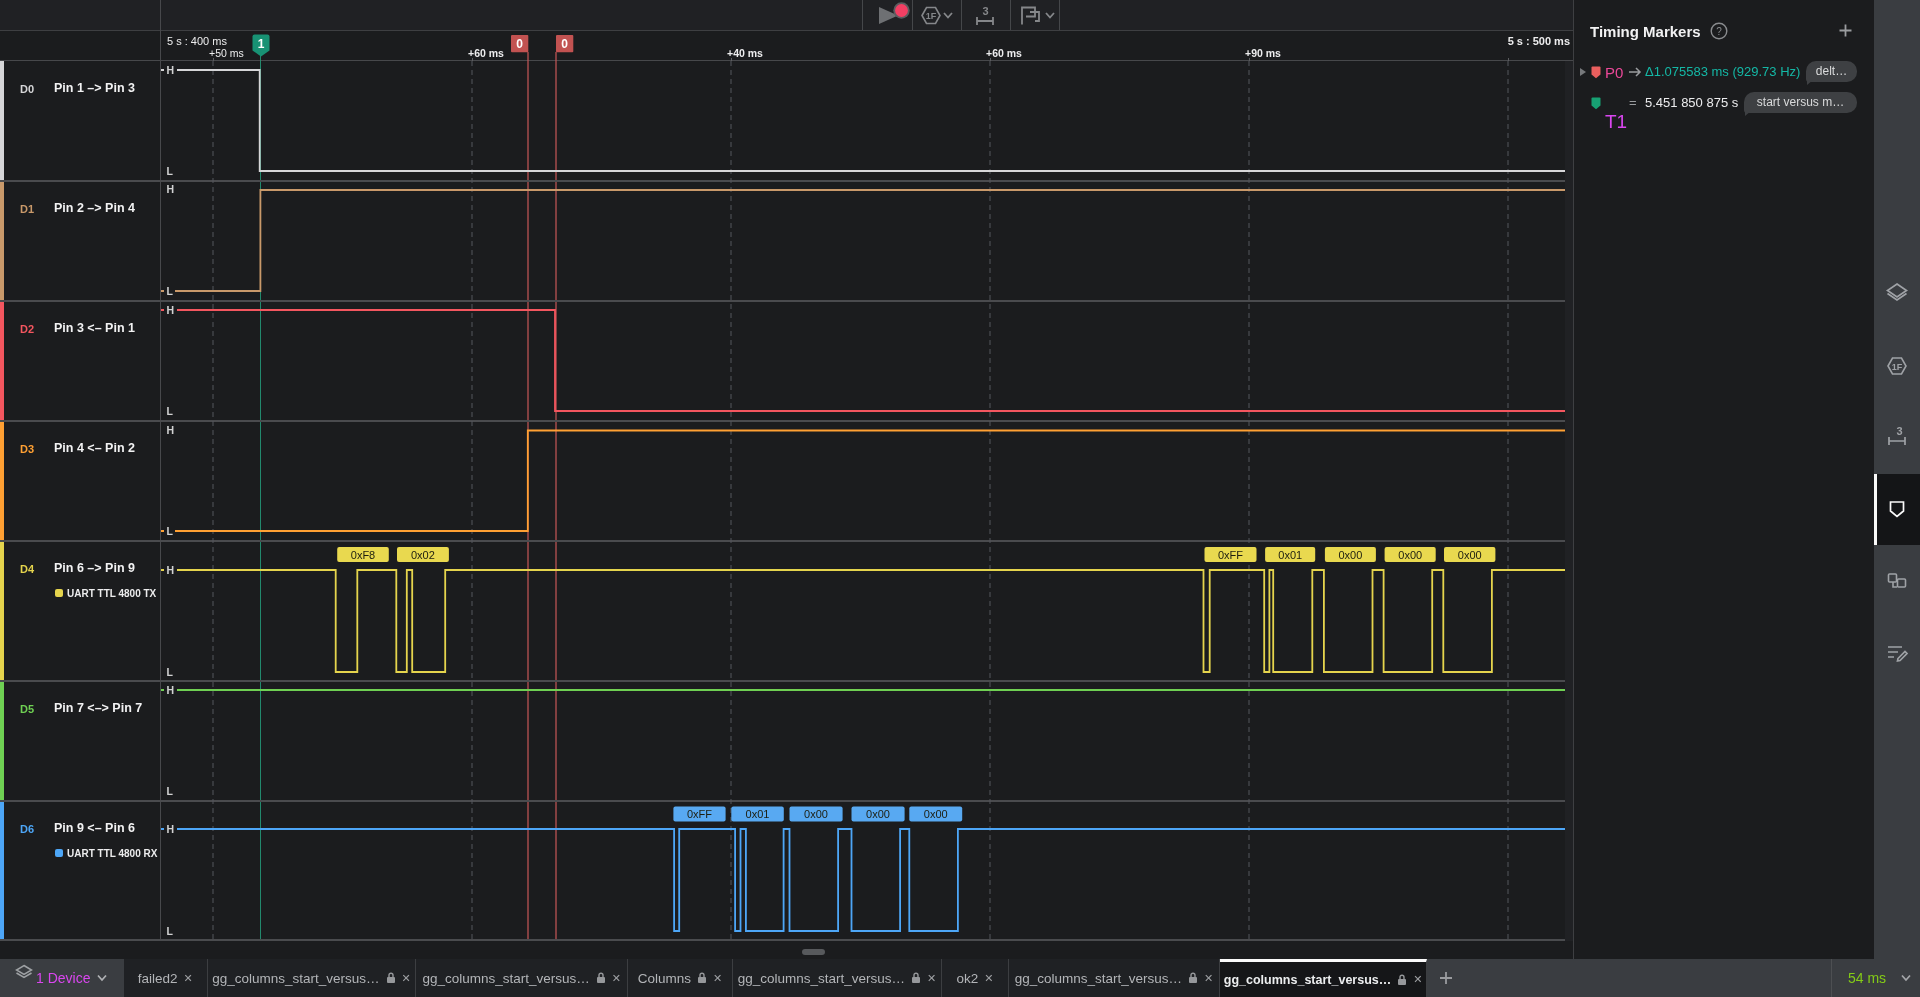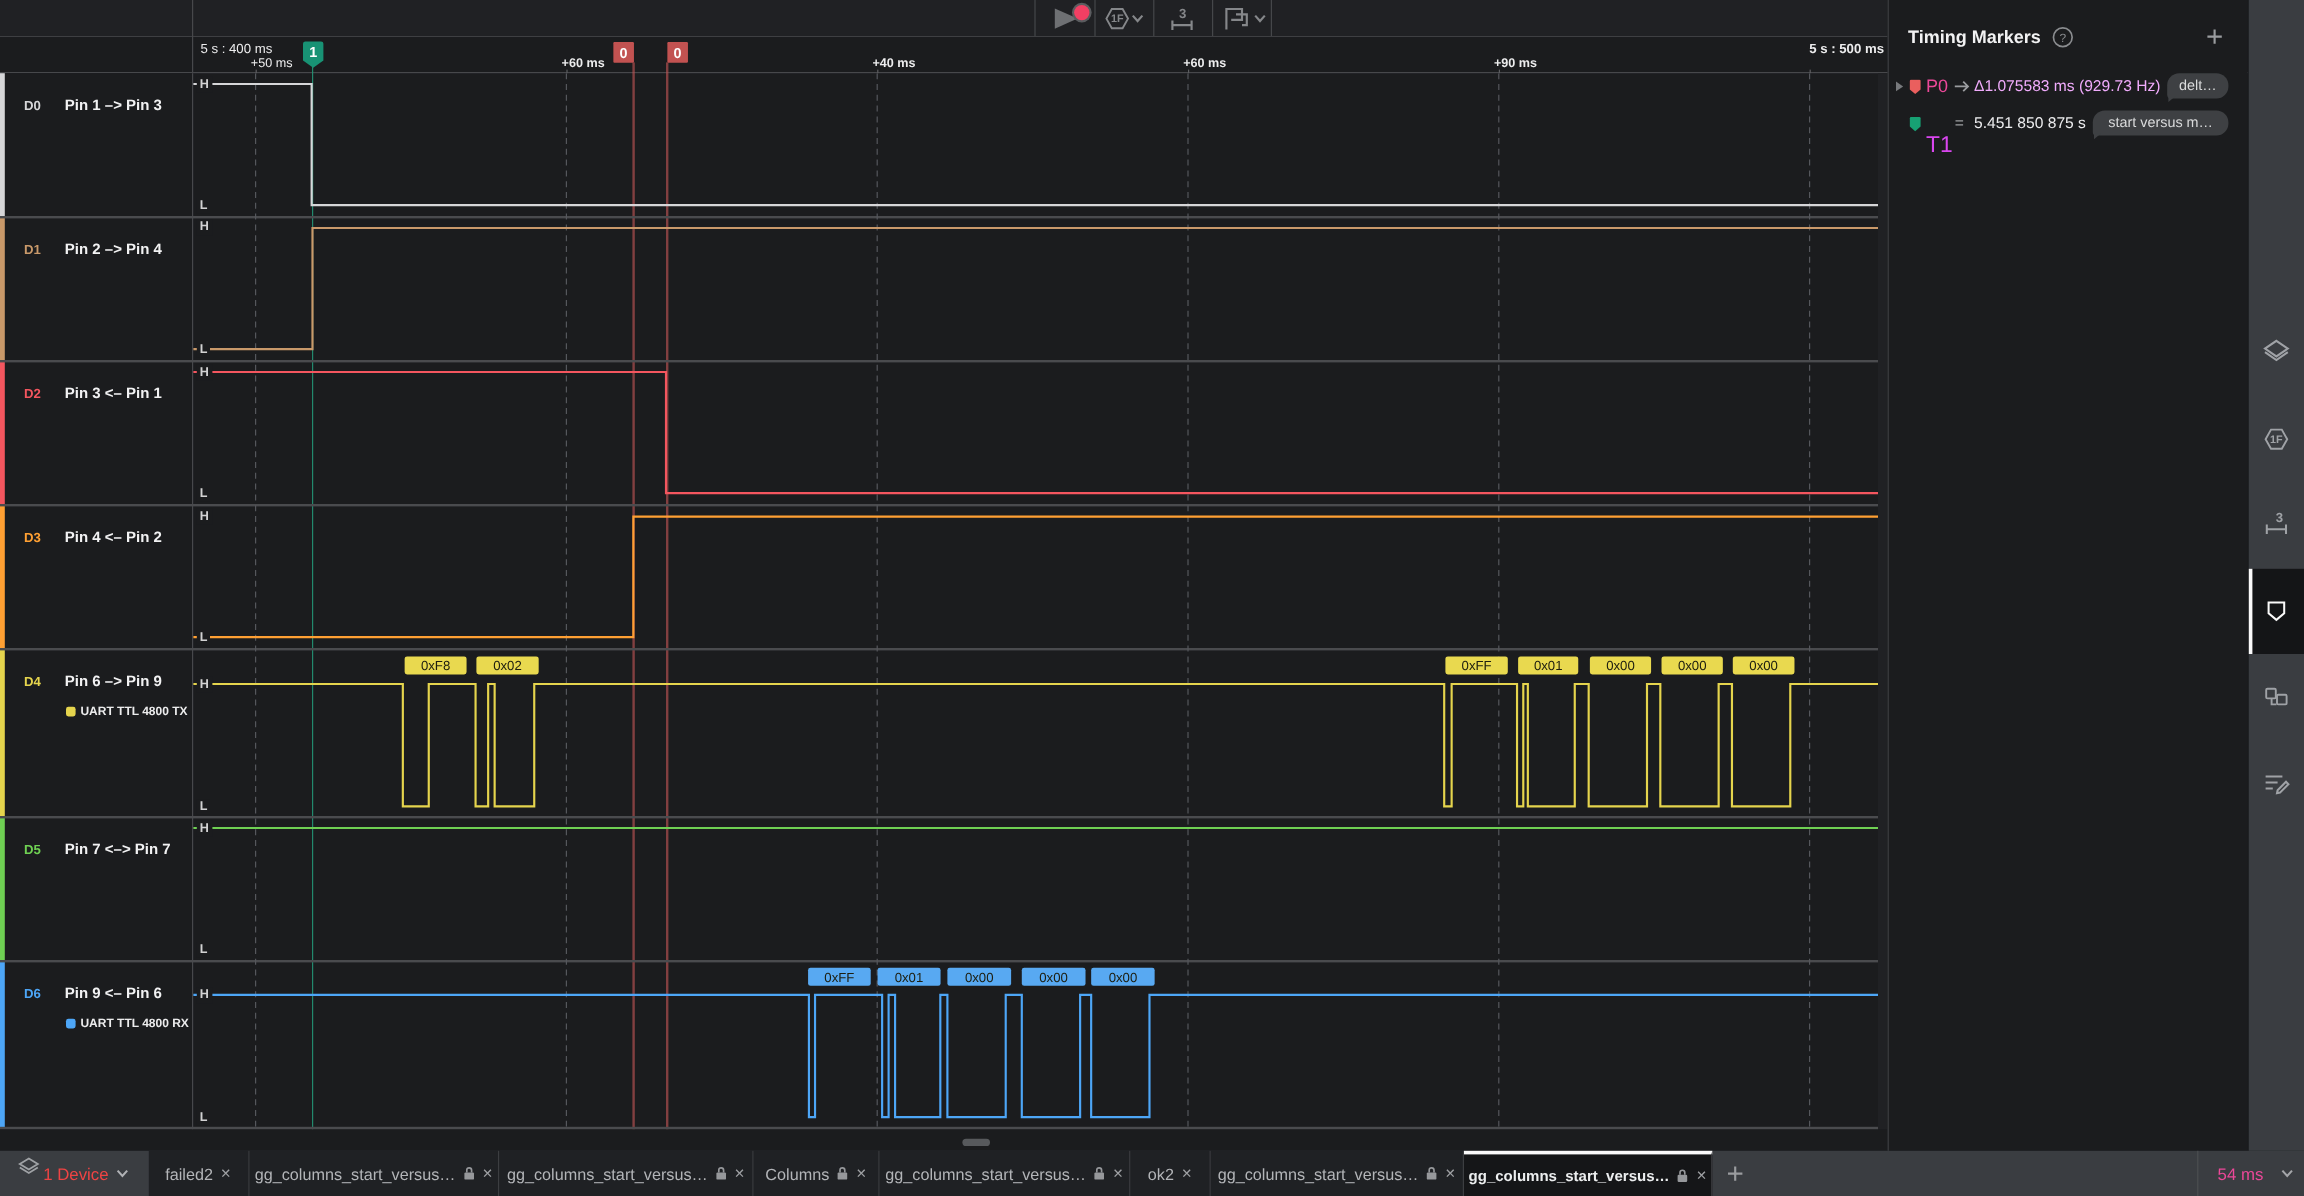--- a/index.html
+++ b/index.html
@@ -160,21 +160,21 @@
 <svg class="abs" style="left:1578px;top:66px" width="10" height="12" viewBox="0 0 10 12">
 <path d="M2 2 L8 6 L2 10 Z" fill="#77797c"></path>
   </svg>
 <svg class="abs" style="left:1590.5px;top:65.5px" width="10" height="13" viewBox="0 0 10 13">
 <path d="M0.5 1.5 Q0.5 0.5 1.5 0.5 L8.5 0.5 Q9.5 0.5 9.5 1.5 L9.5 8.5 L5 12.3 L0.5 8.5 Z" fill="#ea5f5e"></path>
   </svg>
 <div class="abs" style="left:1605px;top:64px;font-size:15px;color:#ec4899">P0</div>
 <svg class="abs" style="left:1628px;top:66px" width="14" height="12" viewBox="0 0 14 12">
 <path d="M1 6 H12 M8 2 L12 6 L8 10" stroke="#9a9c9f" stroke-width="1.5" fill="none"></path>
   </svg>
-<div class="abs" style="left:1645px;top:64px;font-size:13px;color:#f0abfc;white-space:nowrap">Δ1.075583 ms (929.73 Hz)</div>
+<div class="abs" style="left:1645px;top:64px;font-size:13px;color:#14b8a6;white-space:nowrap">Δ1.075583 ms (929.73 Hz)</div>
 <div class="abs" style="left:1806px;top:61px;width:51px;height:21px;background:#3e4043;border-radius:10px 10px 10px 3px;color:#dadbdc;font-size:12px;text-align:center;line-height:21px;white-space:nowrap">delt…</div>
 <div class="abs" style="left:1807px;top:80px;width:0;height:0;border-left:6px solid #3e4043;border-bottom:5px solid transparent"></div>
 <svg class="abs" style="left:1590.5px;top:96.5px" width="10" height="13" viewBox="0 0 10 13">
 <path d="M0.5 1.5 Q0.5 0.5 1.5 0.5 L8.5 0.5 Q9.5 0.5 9.5 1.5 L9.5 8.5 L5 12.3 L0.5 8.5 Z" fill="#17a173"></path>
   </svg>
 <div class="abs" style="left:1605px;top:111px;font-size:19px;color:#d946ef">T1</div>
 <div class="abs" style="left:1629px;top:95px;font-size:13px;color:#9a9c9f">=</div>
 <div class="abs" style="left:1645px;top:95px;font-size:13px;color:#ececee;white-space:nowrap">5.451 850 875 s</div>
 <div class="abs" style="left:1744px;top:92px;width:113px;height:21px;background:#3e4043;border-radius:10px 10px 10px 3px;color:#dadbdc;font-size:12px;text-align:center;line-height:21px;white-space:nowrap">start versus m…</div>
 <div class="abs" style="left:1745px;top:111px;width:0;height:0;border-left:6px solid #3e4043;border-bottom:5px solid transparent"></div>
@@ -207,21 +207,21 @@
 <path d="M24 627.5 L31 620.5 L33 622.5 L26 629.5 L23.5 630 Z"></path>
 </g>
 </svg>
 <div class="abs" style="left:0;top:959px;width:1920px;height:38px;background:#3a3d41"></div>
 <svg class="abs" style="left:14px;top:964px" width="20" height="16" viewBox="0 0 20 16">
 <g stroke="#9fa2a5" stroke-width="1.5" fill="none">
 <path d="M10 1.5 L17.5 6 L10 10.5 L2.5 6 Z"></path>
       <path d="M2.5 9 L10 13.5 L17.5 9"></path>
     </g>
   </svg>
-<div class="abs" style="left:36px;top:970px;font-size:14px;color:#ef4444">1 Device</div>
+<div class="abs" style="left:36px;top:970px;font-size:14px;color:#d946ef">1 Device</div>
 <svg class="abs" style="left:96px;top:973px" width="12" height="10" viewBox="0 0 12 10">
 <path d="M2 2.5 L6 7 L10 2.5" stroke="#b0b2b5" stroke-width="1.7" fill="none"></path>
   </svg>
 <div class="abs" style="left:123.5px;top:959px;width:84.30000000000001px;height:38px;background:#1f2124;border-right:1px solid #3c3e41;display:flex;align-items:center;justify-content:center;overflow:hidden">
 <span style="font-size:13.5px;color:#b3b5b8;white-space:nowrap">failed2</span>
 <span style="font-size:11px;color:#9fa1a4;margin-left:6px">✕</span>
 </div>
 <div class="abs" style="left:207.8px;top:959px;width:208.5px;height:38px;background:#1f2124;border-right:1px solid #3c3e41;display:flex;align-items:center;justify-content:center;overflow:hidden">
 <span style="font-size:13.5px;color:#b3b5b8;white-space:nowrap">gg_columns_start_versus…</span>
 <svg width="10" height="12" viewBox="0 0 10 12" style="flex:none;margin-left:6px">
@@ -271,15 +271,15 @@
 <svg width="10" height="12" viewBox="0 0 10 12" style="flex:none;margin-left:6px">
       <rect x="1" y="5" width="8" height="6" rx="1" fill="#96989b"></rect>
       <path d="M3 5 V3.2 Q3 1.2 5 1.2 Q7 1.2 7 3.2 V5" stroke="#96989b" stroke-width="1.4" fill="none"></path>
     </svg>
 <span style="font-size:11px;color:#9fa1a4;margin-left:6px">✕</span>
 </div>
 <svg class="abs" style="left:1439px;top:971px" width="14" height="14" viewBox="0 0 14 14">
 <path d="M7 1 V13 M1 7 H13" stroke="#9a9c9f" stroke-width="1.8"></path>
   </svg>
 <div class="abs" style="left:1831px;top:959px;width:1px;height:38px;background:#4d4f52"></div>
-<div class="abs" style="left:1848px;top:970px;font-size:14px;color:#ec4899">54 ms</div>
+<div class="abs" style="left:1848px;top:970px;font-size:14px;color:#84cc16">54 ms</div>
 <svg class="abs" style="left:1900px;top:973px" width="12" height="10" viewBox="0 0 12 10">
 <path d="M2 2.5 L6 7 L10 2.5" stroke="#a4a6a9" stroke-width="1.7" fill="none"></path>
   </svg>
 </body></html>

